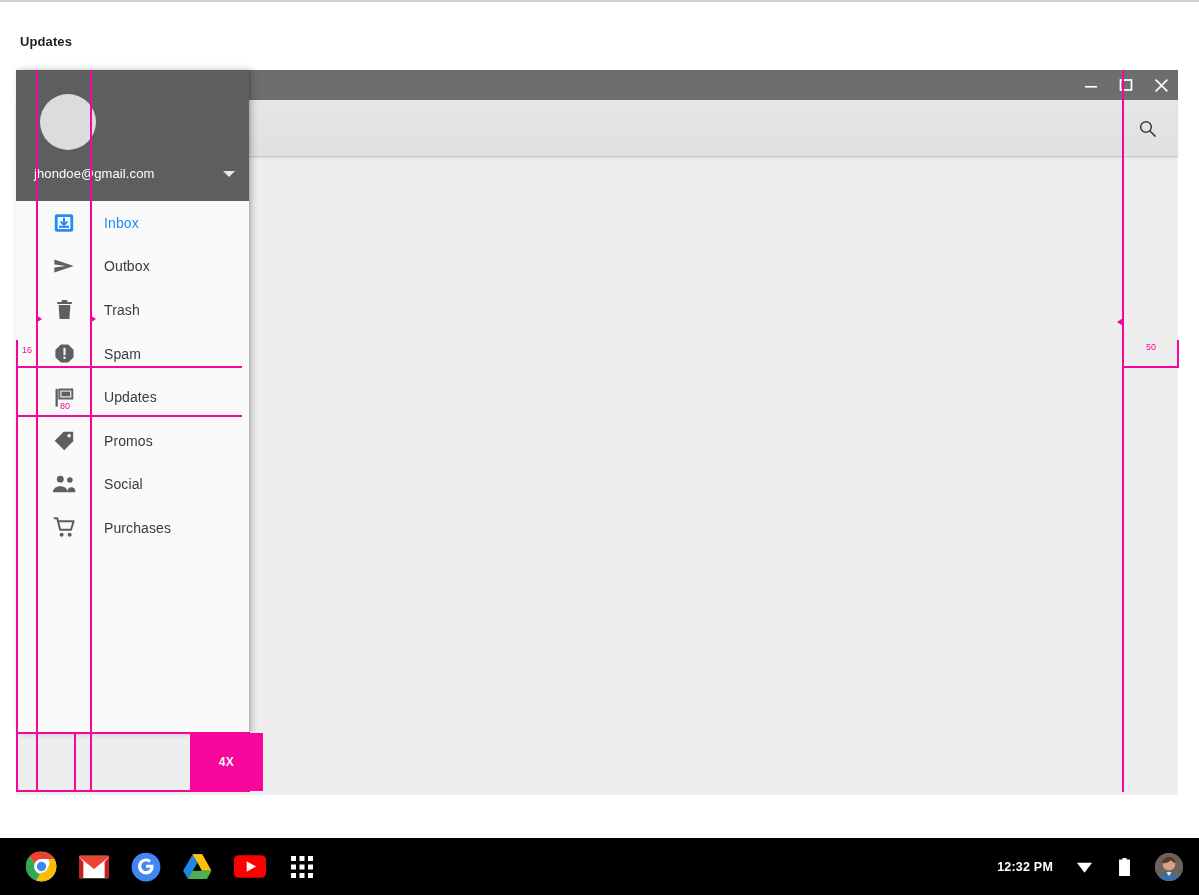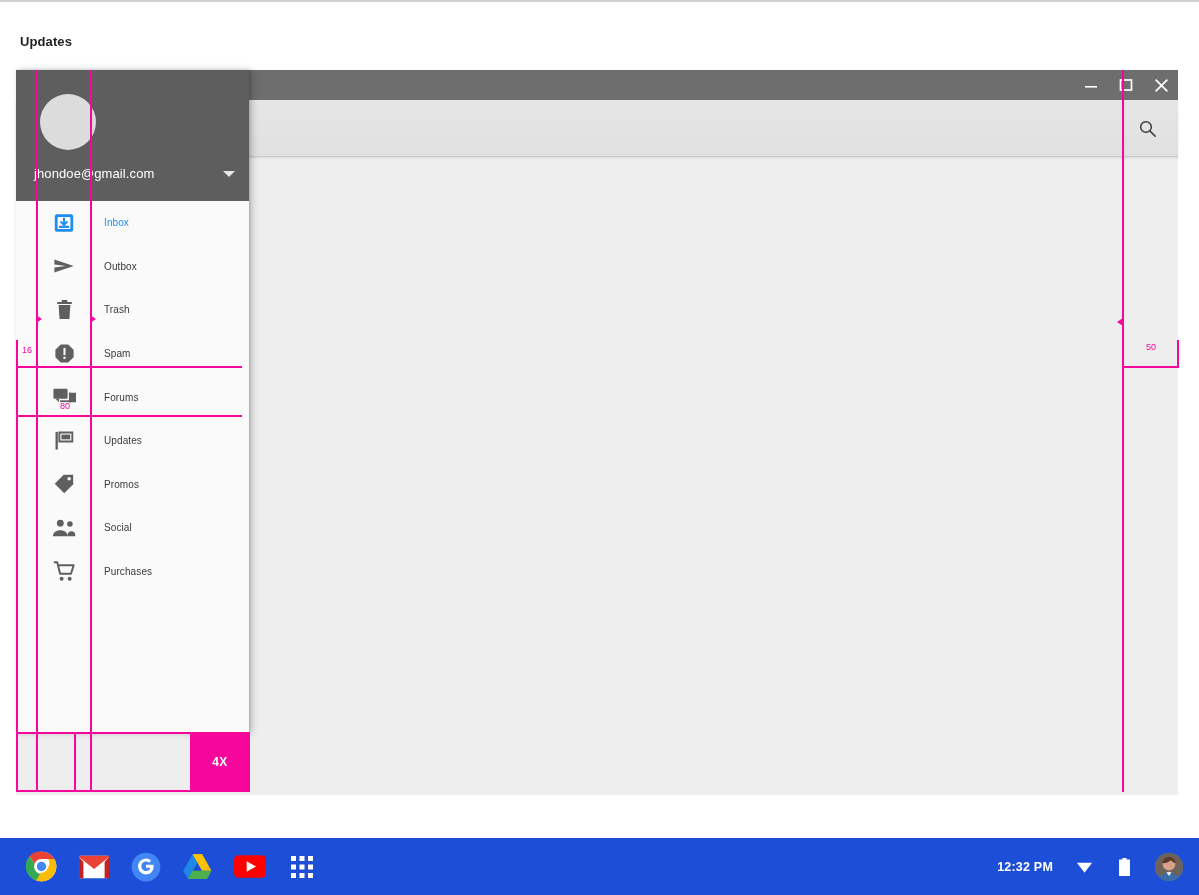--- a/index.html
+++ b/index.html
@@ -145,21 +145,21 @@
     width: 24px; height: 24px;
     display: flex;
     align-items: center;
     justify-content: center;
     color: #5f5f5f;
   }
   .nav-icon svg { display: block; }
   .nav-label {
     position: absolute;
     left: 88px;
-    font-size: 10px;
+    font-size: 14px;
     color: #3a3a3a;
     letter-spacing: .1px;
   }
   .nav-item.active .nav-label { color: #1f8df7; }
   .nav-item.active .nav-icon { color: #1f8df7; }
 
   
   .redlines {
     position: absolute;
     left: 0; top: 0;
@@ -199,21 +199,21 @@
     align-items: center;
     justify-content: center;
     letter-spacing: .4px;
   }
 
   
   .shelf {
     position: absolute;
     left: 0; bottom: 0;
     width: 1199px; height: 57px;
-    background: #1d4ed8;
+    background: #000000;
   }
   .shelf-apps {
     position: absolute;
     left: 25px; top: 0;
     height: 57px;
     display: flex;
     align-items: center;
     gap: 19px;
   }
   .shelf-icon {
@@ -332,32 +332,20 @@
           <svg width="21" height="21" viewBox="0 0 24 24">
             <path d="M7.8 1.6h8.4L22.4 7.8v8.4L16.2 22.4H7.8L1.6 16.2V7.8z" fill="currentColor"></path>
             <rect x="10.8" y="5.6" width="2.4" height="8.2" fill="#fafafa"></rect>
             <rect x="10.8" y="15.6" width="2.4" height="2.6" fill="#fafafa"></rect>
           </svg>
         </span>
         <span class="nav-label">Spam</span>
       </div>
       <div class="nav-item">
         <span class="nav-icon">
-          <svg width="23" height="21" viewBox="0 0 26 22">
-            <rect x="0.5" y="1" width="16" height="11.5" rx="1.3" fill="currentColor"></rect>
-            <path d="M2.8 12.5h4v4z" fill="currentColor"></path>
-            <path d="M18.5 5.5h6.8a.9.9 0 0 1 .9.9v9.2a.9.9 0 0 1-.9.9H18.5z" fill="currentColor"></path>
-            <rect x="8" y="14.2" width="12" height="2" fill="currentColor"></rect>
-            <rect x="18" y="5.5" width="2" height="11" fill="currentColor"></rect>
-          </svg>
-        </span>
-        <span class="nav-label">Forums</span>
-      </div>
-      <div class="nav-item">
-        <span class="nav-icon">
           <svg width="21" height="21" viewBox="0 0 22 22">
             <rect x="1.6" y="2" width="2.4" height="18.5" fill="currentColor"></rect>
             <path d="M5.6 2.6h13.6v9.4H5.6z" fill="none" stroke="currentColor" stroke-width="2"></path>
             <path d="M7.8 4.8h9.2v5H7.8z" fill="currentColor"></path>
           </svg>
         </span>
         <span class="nav-label">Updates</span>
       </div>
       <div class="nav-item">
         <span class="nav-icon">
@@ -408,21 +396,21 @@
   <div class="hline" style="left:16px; top:790px; width:234px;"></div>
 
   <div class="arrow-r" style="left:36px;  top:315px;"></div>
   <div class="arrow-r" style="left:90px; top:315px;"></div>
   <div class="arrow-l" style="left:1117px; top:318px;"></div>
 
   <div class="rl-label" style="left:22px;  top:345px;text-align:right;">16</div>
   <div class="rl-label" style="left:60px;  top:401px;">80</div>
   <div class="rl-label" style="left:1146px;top:342px;">50</div>
 
-  <div class="scale-box" style="left:190px; top:733px; width:60px; height:58px;">4X</div>
+  <div class="scale-box" style="left:190px; top:733px; width:73px; height:58px;">4X</div>
 </div>
 
 <div class="shelf">
   <div class="shelf-apps">
 
     <div class="shelf-icon">
       <svg width="31" height="31" viewBox="0 0 48 48">
         <circle cx="24" cy="24" r="23" fill="#ffffff"></circle>
         <path d="M24 1a23 23 0 0 1 19.9 11.5H24a11.5 11.5 0 0 0-10.6 7.1L5.2 8.2A23 23 0 0 1 24 1z" fill="#ea4335"></path>
         <path d="M5.2 8.2l8.2 11.4A11.5 11.5 0 0 0 24 35.5h.6L15.8 45.6A23 23 0 0 1 5.2 8.2z" fill="#34a853"></path>

